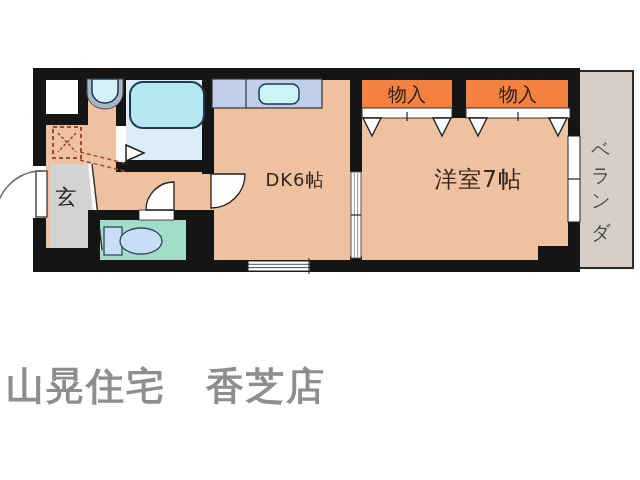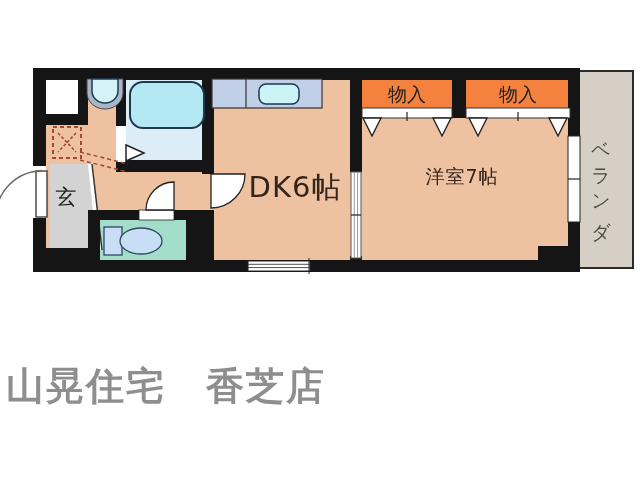--- a/index.html
+++ b/index.html
@@ -1,21 +1,21 @@
 <!DOCTYPE html>
 <html><head>
 <meta charset="utf-8">
 <style>
   html,body{margin:0;padding:0;background:#fff;}
   .stage{position:relative;width:640px;height:480px;background:#ffffff;overflow:hidden;
          font-family:"DejaVu Sans","Liberation Sans",sans-serif;}
   .stage svg{position:absolute;left:0;top:0;}
   .label{position:absolute;color:#33241c;white-space:nowrap;}
-  .lbl-dk{left:240px;top:168px;width:110px;text-align:center;font-size:29px;letter-spacing:1px;}
-  .lbl-west{left:402px;top:164px;width:120px;text-align:center;font-size:19px;letter-spacing:1px;}
+  .lbl-dk{left:240px;top:168px;width:110px;text-align:center;font-size:18px;letter-spacing:1px;}
+  .lbl-west{left:402px;top:164px;width:120px;text-align:right;font-size:23px;letter-spacing:1px;}
   .lbl-closet1{left:372px;top:82px;width:70px;text-align:center;font-size:19px;color:#222;}
   .lbl-closet2{left:483px;top:82px;width:70px;text-align:center;font-size:19px;color:#222;}
   .lbl-veranda{left:589px;top:128px;font-size:19px;color:#4a4a42;
                writing-mode:vertical-rl;text-orientation:upright;letter-spacing:5px;}
   .lbl-genkan{left:53px;top:183px;width:26px;text-align:center;font-size:21px;color:#222;}
   .footer-text{position:absolute;left:6px;top:361px;font-size:38px;font-weight:bold;
                color:#8e8e8e;letter-spacing:2px;white-space:nowrap;}
 </style>
 </head>
 <body>

